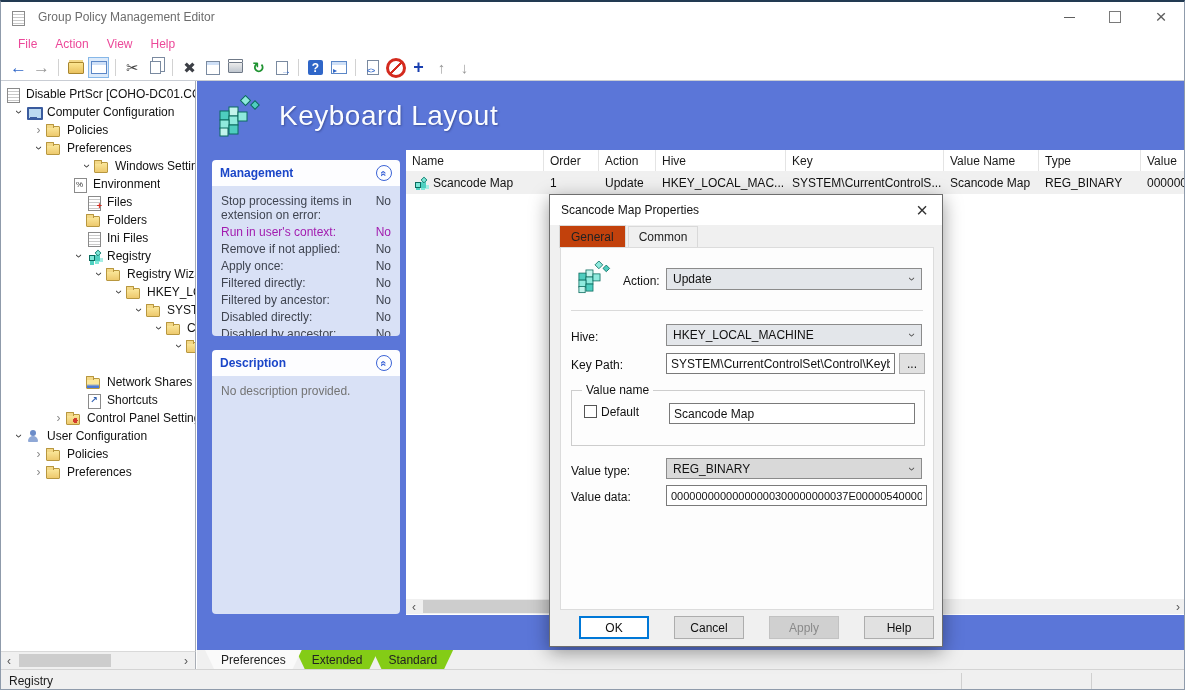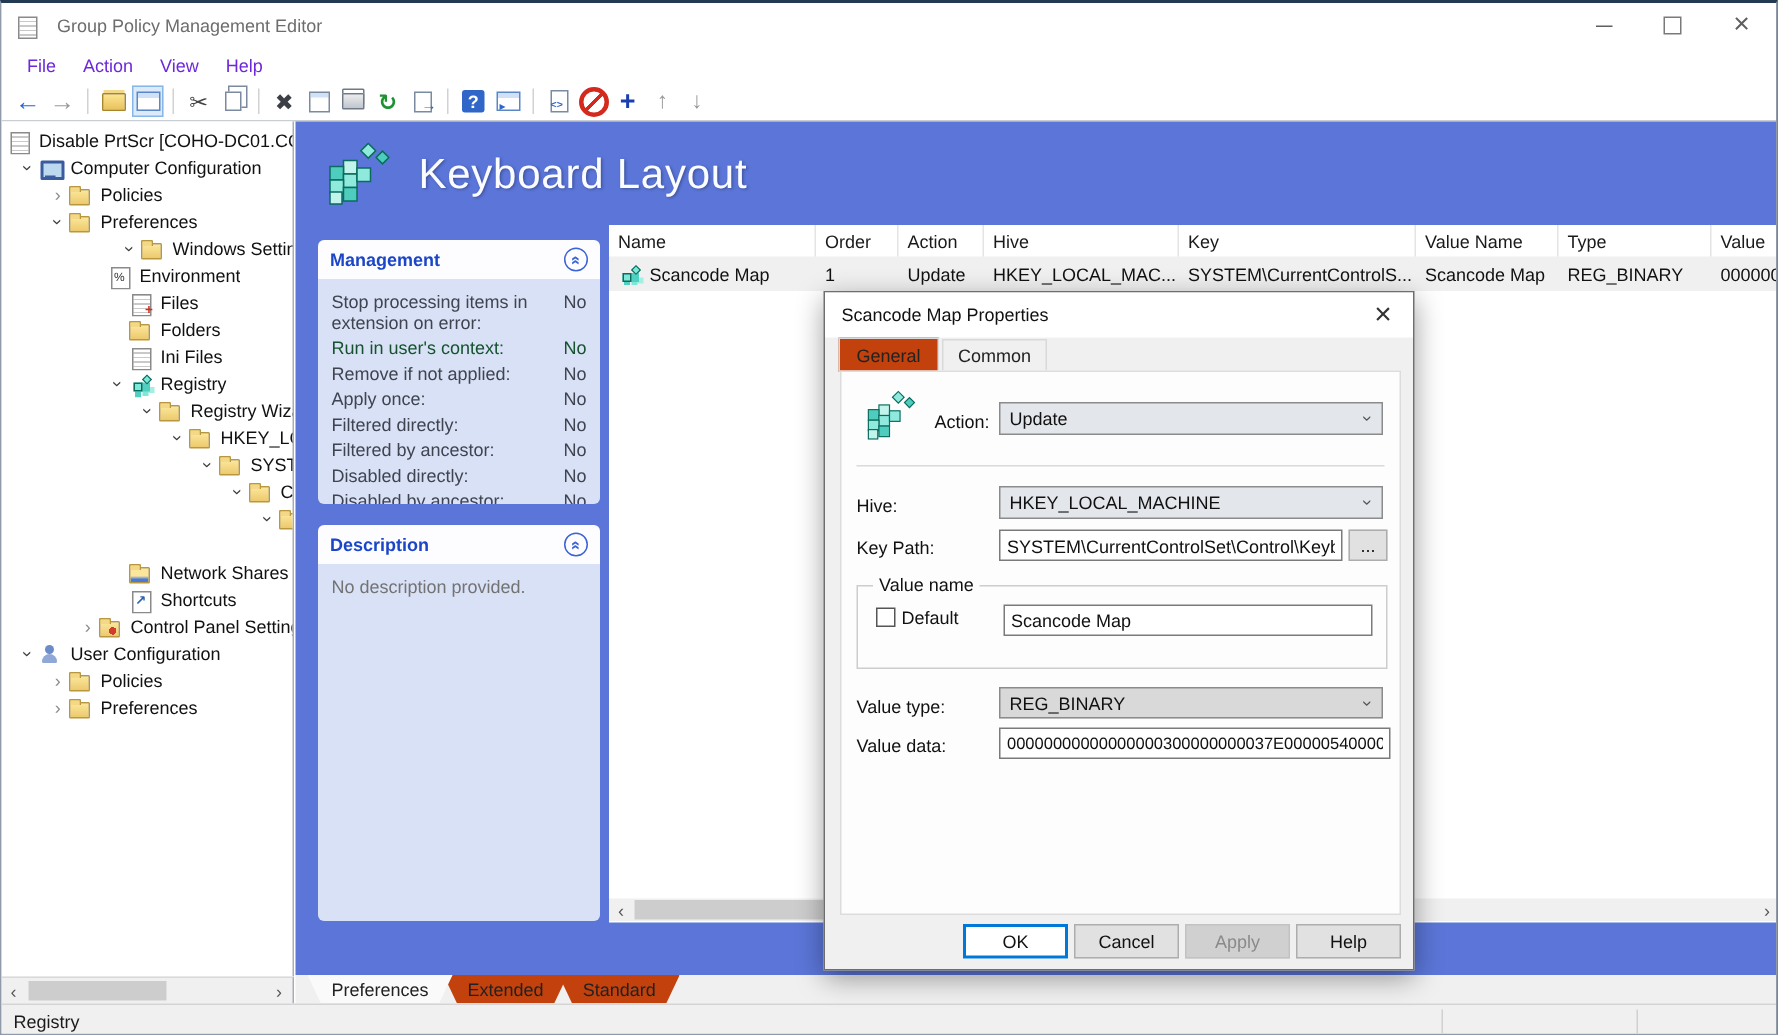--- a/index.html
+++ b/index.html
@@ -10,21 +10,21 @@
 
   
   .titlebar{position:absolute;left:0;top:0;width:100%;height:30px;background:#fff;display:flex;align-items:center;padding-left:9px}
   .title-text{color:#6d6d6d;font-size:12px;margin-left:7px}
   .win-controls{position:absolute;right:0;top:0;height:30px;display:flex}
   .win-btn{width:46px;height:30px;display:flex;align-items:center;justify-content:center;color:#5f5f5f}
   .wb-min::before{content:"";width:11px;border-top:1px solid #5f5f5f}
   .wb-max::before{content:"";width:10px;height:10px;border:1px solid #7a7a7a}
   .wb-close::before{content:"×";font-size:19px;line-height:10px;color:#5f5f5f}
   .menubar{position:absolute;left:0;top:30px;width:100%;height:23px;background:#fff;display:flex;align-items:center;padding-left:8px}
-  .menu-item{padding:3px 9px;color:#6d28d9}
+  .menu-item{padding:3px 9px;color:#ec4899}
   .toolbar{position:absolute;left:0;top:53px;width:100%;height:26px;background:#fff;border-bottom:1px solid #c9cdd4;display:flex;align-items:center;padding-left:6px}
   .tb-sep{width:1px;height:17px;background:#d2d2d2;margin:0 5px}
   .ti{width:21px;height:21px;display:inline-flex;align-items:center;justify-content:center;margin:0 1px;position:relative}
   .ti-back::before{content:"←";color:#2f66c8;font-weight:bold;font-size:17px}
   .ti-forward::before{content:"→";color:#9a9a9a;font-weight:bold;font-size:17px}
   .ti-up-folder::before{content:"";width:14px;height:10px;background:linear-gradient(#fce590,#e9c15e);border:1px solid #a8862f;border-radius:1px;box-shadow:0 -3px 0 -1px #f3d887}
   .ti-console-window{border:1px solid #86b7e8;background:#dceafa}
   .ti-console-window::before{content:"";width:14px;height:11px;border:1px solid #5b87c7;background:linear-gradient(#cfe0f7 0 3px,#fff 3px)}
   .ti-cut::before{content:"✂";color:#444;font-size:15px}
   .ti-copy::before{content:"";width:9px;height:11px;background:#fff;border:1px solid #7a8aa0;box-shadow:3px -3px 0 0 #fff,3px -3px 0 1px #7a8aa0}
@@ -83,36 +83,36 @@
   .panel-processing{top:79px;height:176px}
   .panel-description{top:269px;height:264px}
   .panel-head{height:26px;background:#fdfdff;display:flex;align-items:center;justify-content:space-between;padding:0 8px}
   .panel-title{color:#1b46c8;font-weight:bold;font-size:12px}
   .chevron-circle{width:16px;height:16px;border-radius:50%;border:1px solid #3b63d6;color:#3b63d6;display:flex;align-items:center;justify-content:center}
   .chevron-circle i{font-style:normal;transform:rotate(90deg);font-size:11px;font-weight:bold;letter-spacing:-1px}
   .panel-body{background:#d9e1f6;height:calc(100% - 26px);padding:8px 9px;color:#3f4450}
   .prow{display:flex;align-items:flex-start;margin-bottom:3px}
   .plabel{flex:1;line-height:14px}
   .pvalue{width:24px;text-align:right;line-height:14px}
-  .prow.muted{color:#14532d}
+  .prow.muted{color:#a21caf}
   .desc-text{color:#737373}
 
   
   .list{position:absolute;left:209px;top:69px;width:780px;height:465px;background:#fff}
   .list-header{display:flex;height:22px;border-bottom:1px solid #f0f0f0}
   .hcell{display:flex;align-items:center;padding-left:6px;border-right:1px solid #e4e4e4;color:#1a1a1a;overflow:hidden;white-space:nowrap;flex:none}
   .list-row{display:flex;height:22px;background:#f0f0f0;align-items:center}
   .rcell{padding-left:6px;overflow:hidden;white-space:nowrap;flex:none;display:flex;align-items:center}
   .list-hscroll{position:absolute;left:0;bottom:1px;width:100%;height:15px;background:#f0f0f0;display:flex;align-items:center}
   .list-thumb{position:absolute;left:17px;top:1px;width:300px;height:13px;background:#cdcdcd}
   .list-hscroll .scroll-arrow.right{position:absolute;right:0}
 
   
   .tabrow{position:absolute;left:196px;top:648px;width:989px;height:19px;background:#f0f0f0;display:flex;padding-left:8px}
-  .btab{height:19px;padding:0 16px;display:flex;align-items:center;font-size:12px;color:#222;background:#c2410c;clip-path:polygon(0 0,100% 0,calc(100% - 9px) 100%,9px 100%);margin-right:-6px;filter:drop-shadow(0 0 1px #9a9a9a)}
+  .btab{height:19px;padding:0 16px;display:flex;align-items:center;font-size:12px;color:#222;background:#84cc16;clip-path:polygon(0 0,100% 0,calc(100% - 9px) 100%,9px 100%);margin-right:-6px;filter:drop-shadow(0 0 1px #9a9a9a)}
   .btab.active{background:#fafafa;z-index:2}
   .statusbar{position:absolute;left:0;top:667px;width:100%;height:23px;background:#f0f0f0;border-top:1px solid #d4d4d4;display:flex;align-items:center;padding-left:8px;color:#1a1a1a}
   .status-div{position:absolute;top:3px;bottom:3px;width:1px;background:#d0d0d0}
 
   
   .dialog{position:absolute;left:548px;top:192px;width:394px;height:453px;background:#f0f0f0;border:1px solid #6e6e6e;box-shadow:0 5px 18px rgba(0,0,0,.4);z-index:10}
   .dlg-title{height:30px;background:#fff;display:flex;align-items:center;padding-left:11px;color:#111}
   .dlg-close{position:absolute;right:0;top:0;width:40px;height:30px;display:flex;align-items:center;justify-content:center;color:#333}
   .dlg-close::before{content:"×";font-size:20px;line-height:12px}
   .dlg-tabs{display:flex;padding-left:9px;height:22px;align-items:flex-end}
@@ -122,21 +122,21 @@
   .reg-icon-lg{position:absolute;left:14px;top:12px}
   .frm-label{position:absolute;color:#111}
   .combo{position:absolute;height:22px;background:#e3e6ea;border:1px solid #8b8b8b;display:flex;align-items:center;padding-left:6px;color:#111}
   .combo.gray{background:#d9d9d9}
   .combo-arrow{position:absolute;right:7px;top:3px;transform:rotate(90deg);color:#555;font-size:12px}
   .txt{position:absolute;height:21px;border:1px solid #7a7a7a;background:#fff;font-family:"Liberation Sans",sans-serif;font-size:12px;padding:0 4px;color:#111}
   .sepline{position:absolute;left:10px;right:10px;height:1px;background:#dadada}
   .groupbox{position:absolute;left:10px;width:354px;height:56px;border:1px solid #cdcdcd}
   .group-legend{position:absolute;left:10px;top:-8px;background:#fdfdfd;padding:0 4px;color:#111}
   .cb{position:absolute;width:13px;height:13px;border:1px solid #555;background:#fff}
-  .dlg-buttons{position:absolute;right:8px;top:421px;display:flex;gap:4px}
+  .dlg-buttons{position:absolute;right:8px;top:421px;display:flex;gap:25px}
   .btn{width:70px;height:23px;display:flex;align-items:center;justify-content:center;background:#e1e1e1;border:1px solid #adadad;color:#111;font-size:12px}
   .btn.primary{background:#fff;border:2px solid #0078d7}
   .btn.disabled{background:#d0d0d0;border:1px solid #c2c2c2;color:#8a8a8a}
 </style>
 </head>
 <body>
 
 <div class="window">
 
   <div class="titlebar">

